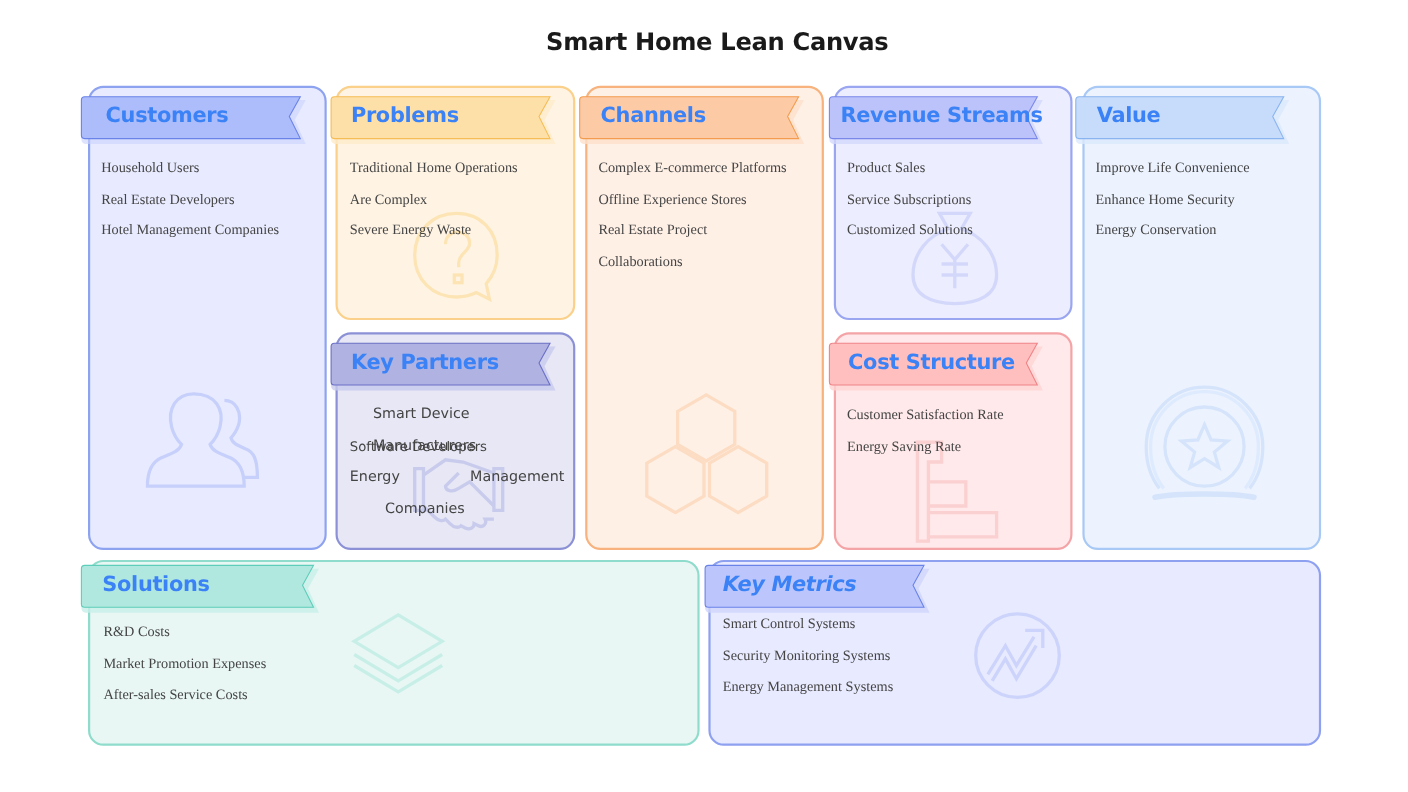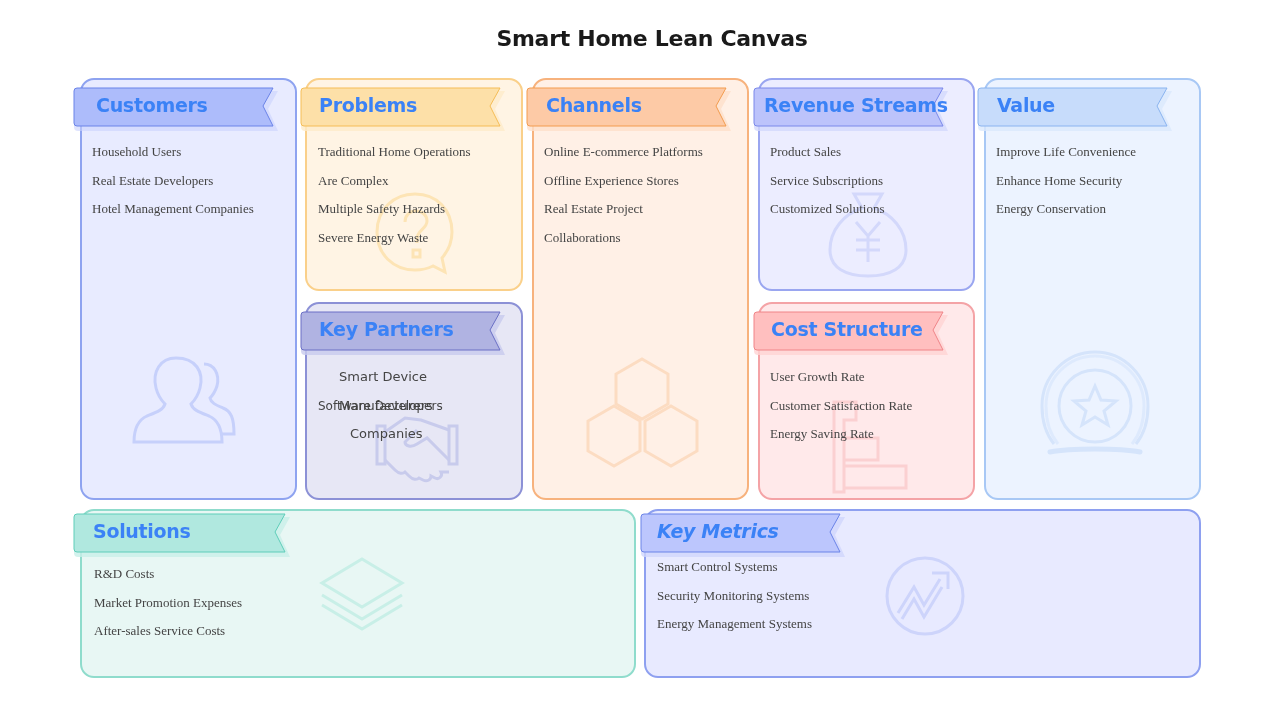--- a/index.html
+++ b/index.html
@@ -50,40 +50,39 @@
 <div class="ribbon" style="left:301px;top:87px;width:210px;text-align:center;">
   <svg width="210" height="44">
       <path d="M4 4h200l-10 18 10 22H4a4 4 0 0 1-4-4V8a4 4 0 0 1 4-4z" fill="#feebc9" opacity="0.8"></path>
       <path d="M3 1h196l-10 18 10 20H3a3 3 0 0 1-3-3V4a3 3 0 0 1 3-3z" fill="#fde0a8" stroke="#f5bd56" stroke-width="1"></path>
     </svg>
   <span class="lbl" style="left:18px;">Problems</span>
 </div>
 <ul class="items" style="left:318px;top:138px;">
   <li>Traditional Home Operations</li>
   <li>Are Complex</li>
-  <li>Multiple Safety Hazards</li>
   <li>Severe Energy Waste</li>
 </ul>
 
 <div class="panel" style="left:532px;top:78px;width:217px;height:422px;background:#fff0e6;border-color:#f7b27d;">
   <svg class="wm" style="left:52px;top:276px;" width="116" height="112" viewBox="0 0 116 112" fill="none" stroke="#fcdcc2" stroke-width="3">
     <polygon points="56,3 82,18 82,48 56,63 30,48 30,18"></polygon>
     <polygon points="27,52 53,67 53,97 27,112 1,97 1,67" transform="translate(1,-2)"></polygon>
     <polygon points="85,52 111,67 111,97 85,112 59,97 59,67" transform="translate(0,-2)"></polygon>
   </svg>
 </div>
 <div class="ribbon" style="left:527px;top:87px;width:210px;">
   <svg width="210" height="44">
       <path d="M4 4h200l-10 18 10 22H4a4 4 0 0 1-4-4V8a4 4 0 0 1 4-4z" fill="#fee0ca" opacity="0.8"></path>
       <path d="M3 1h196l-10 18 10 20H3a3 3 0 0 1-3-3V4a3 3 0 0 1 3-3z" fill="#fdcaa6" stroke="#f39c4f" stroke-width="1"></path>
     </svg>
   <span class="lbl" style="left:19px;">Channels</span>
 </div>
 <ul class="items" style="left:544px;top:138px;">
-  <li>Online E-commerce Platforms</li>
+  <li>Complex E-commerce Platforms</li>
   <li>Offline Experience Stores</li>
   <li>Real Estate Project</li>
   <li>Collaborations</li>
 </ul>
 
 <div class="panel" style="left:758px;top:78px;width:217px;height:213px;background:#ecedff;border-color:#9aa6f0;">
   <svg class="wm" style="left:66px;top:108px;" width="84" height="92" viewBox="0 0 84 92" fill="none" stroke="#d3d8fb" stroke-width="3">
     <path d="M28 6h28l-8 14c18 6 32 22 32 42 0 18-16 26-38 26S4 80 4 62c0-20 14-36 32-42z"></path>
     <path d="M30 34l12 14 12-14M42 48v26M30 52h24M30 62h24"></path>
   </svg>
@@ -133,37 +132,40 @@
 <div class="ribbon" style="left:301px;top:311px;width:210px;">
   <svg width="210" height="44">
       <path d="M4 4h200l-10 18 10 22H4a4 4 0 0 1-4-4V8a4 4 0 0 1 4-4z" fill="#c8cbee" opacity="0.8"></path>
       <path d="M3 1h196l-10 18 10 20H3a3 3 0 0 1-3-3V4a3 3 0 0 1 3-3z" fill="#b0b3e2" stroke="#6a6fc5" stroke-width="1"></path>
     </svg>
   <span class="lbl" style="left:18px;">Key Partners</span>
 </div>
 <div class="items" style="left:318px;top:363px;width:195px;">
   <div style="font-size:13px;color:#444;height:28.6px;line-height:28.6px;margin-left:21px;">Smart Device Manufacturers</div>
   <div style="font-size:12px;color:#444;height:28.6px;line-height:28.6px;">Software Developers</div>
+  <div style="font-size:13px;color:#444;height:28.6px;line-height:28.6px;display:flex;justify-content:space-between;">
+    <span>Energy</span>
+    <span>Management</span>
+  </div>
   <div style="font-size:13px;color:#444;height:28.6px;line-height:28.6px;margin-left:32px;">Companies</div>
 </div>
 
 <div class="panel" style="left:758px;top:302px;width:217px;height:198px;background:#ffe9ea;border-color:#f4a3a6;">
   <svg class="wm" style="left:70px;top:96px;" width="82" height="94" viewBox="0 0 82 94" fill="none" stroke="#fbd0d1" stroke-width="3">
     <path d="M4 2h22v18H14v72H4zM14 38h34v22H14M14 66h62v22H14"></path>
   </svg>
 </div>
 <div class="ribbon" style="left:754px;top:311px;width:200px;">
   <svg width="200" height="44">
       <path d="M4 4h190l-10 18 10 22H4a4 4 0 0 1-4-4V8a4 4 0 0 1 4-4z" fill="#ffd3d3" opacity="0.8"></path>
       <path d="M3 1h186l-10 18 10 20H3a3 3 0 0 1-3-3V4a3 3 0 0 1 3-3z" fill="#ffbfbf" stroke="#f08488" stroke-width="1"></path>
     </svg>
   <span class="lbl" style="left:17px;">Cost Structure</span>
 </div>
 <ul class="items" style="left:770px;top:363px;">
-  <li>User Growth Rate</li>
   <li>Customer Satisfaction Rate</li>
   <li>Energy Saving Rate</li>
 </ul>
 
 <div class="panel" style="left:80px;top:509px;width:556px;height:169px;background:#e8f7f4;border-color:#8fdccc;">
   <svg class="wm" style="left:236px;top:44px;" width="88" height="80" viewBox="0 0 88 80" fill="none" stroke="#c8efe7" stroke-width="3">
     <polygon points="44,4 84,28 44,52 4,28"></polygon>
     <path d="M4 40l40 24 40-24"></path>
     <path d="M4 50l40 24 40-24"></path>
   </svg>

